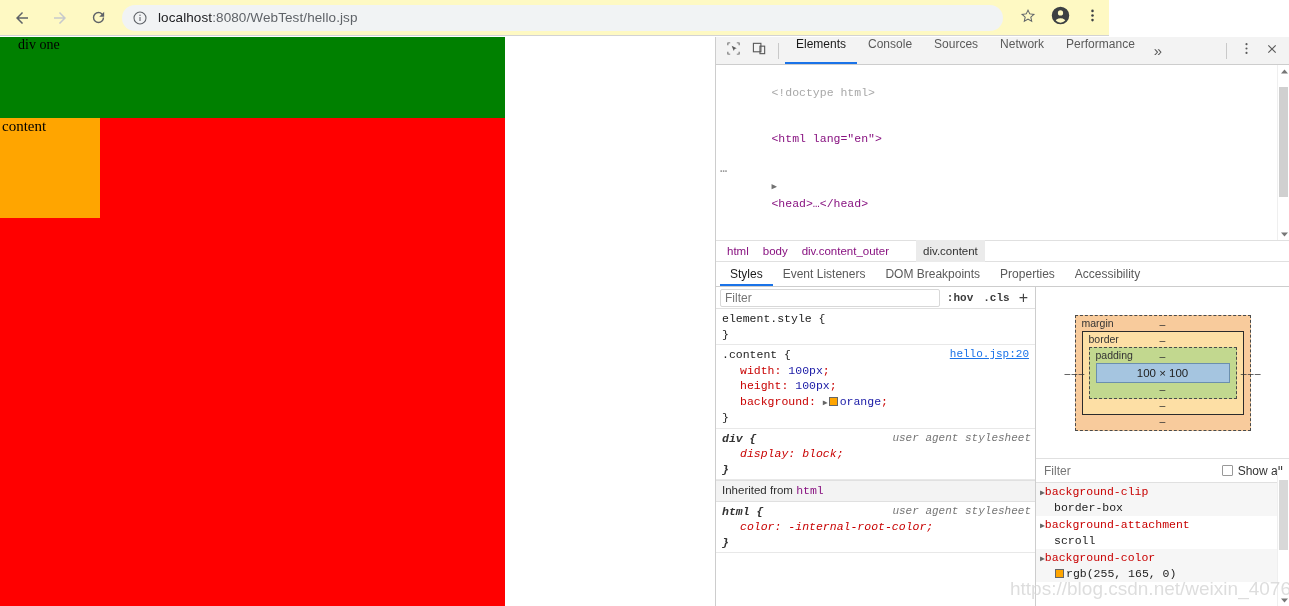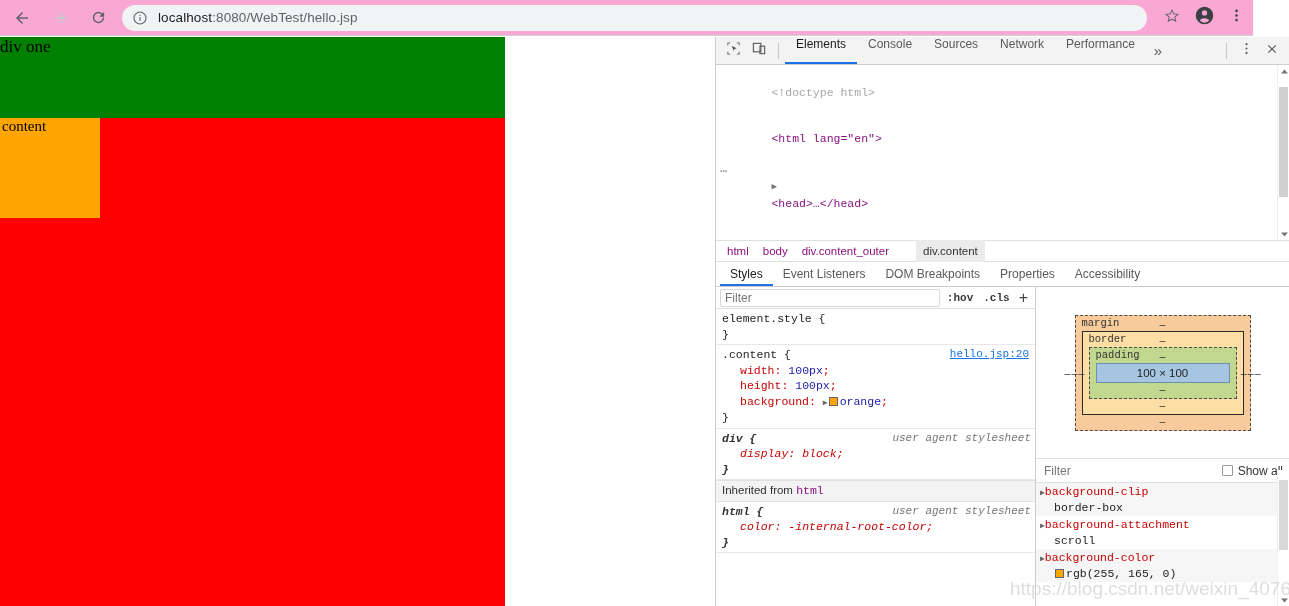--- a/index.html
+++ b/index.html
@@ -7,22 +7,22 @@
   body {
     width: 1289px; height: 606px;
     font-family: "Liberation Sans", sans-serif;
     background: #fff;
     overflow: hidden;
     position: relative;
   }
 
   
   #browser-toolbar{
-    position:absolute; left:0; top:0; width:1253px; height:36px;
-    background:#f9a8d4; display:flex; align-items:center;
+    position:absolute; left:0; top:0; width:1109px; height:36px;
+    background:#fef9c3; display:flex; align-items:center;
     border-bottom:1px solid #d3d3d3;
   }
   .nav-btn{
     width:32px; height:32px; margin-left:6px;
     display:flex; align-items:center; justify-content:center;
     border-radius:50%; cursor:pointer; flex:0 0 auto;
   }
   .nav-btn svg{ display:block; }
   #omnibox{
     flex:1 1 auto; height:26px; margin:0 10px 0 8px;
@@ -42,22 +42,22 @@
   }
 
   
   #page-viewport{
     position:absolute; left:0; top:37px; width:714px; height:569px;
     background:#fff; overflow:hidden;
   }
   #page-content{ position:absolute; left:0; top:0; width:505px; height:569px; }
   #content-top{
     width:505px; height:81px; background:#008000;
-    font-family:"Liberation Serif", serif; font-size:17px; color:#000;
-    line-height:1.15; padding-left:0;
+    font-family:"Liberation Serif", serif; font-size:14px; color:#000;
+    line-height:1.15; padding-left:18px;
   }
   #content-outer{
     width:505px; height:572px; background:#ff0000;
   }
   #content-box{
     width:100px; height:100px; background:orange;
     font-family:"Liberation Serif", serif; font-size:15px; color:#000;
     line-height:1.15; padding-left:2px;
   }
   
@@ -212,21 +212,21 @@
     width:176px;
   }
   .bm-border{ background:#fddfa5; border:1px solid #2b2b2b; padding:3px 6px; margin-top:2px; }
   .bm-padding{ background:#c2d88f; border:1px dashed #4a4a4a; padding:3px 6px; margin-top:2px; }
   .bm-content{
     background:#a5c5e0; border:1px solid #6b8fad; margin-top:2px;
     font-size:11.5px; color:#222; padding:3px 0; font-family:"Liberation Sans", sans-serif;
   }
   .bm-label{
     position:absolute; font-size:10.5px; color:#333; left:6px; top:1px;
-    font-family:Liberation Mono, monospace;
+    font-family:Liberation Sans, sans-serif;
   }
   .bm-side-l{ position:absolute; left:-11px; top:50%; transform:translateY(-50%);
     font-size:10.5px;color:#333; }
   .bm-side-r{ position:absolute; right:-11px; top:50%; transform:translateY(-50%);
     font-size:10.5px;color:#333; }
   .bm-top-dash{ font-size:10.5px;color:#333;text-align:center;line-height:10px;}
   .bm-bot-dash{ font-size:10.5px;color:#333;text-align:center;line-height:12px;}
 
   #computed-filter{
     flex:0 0 auto; height:24px; display:flex; align-items:center;

